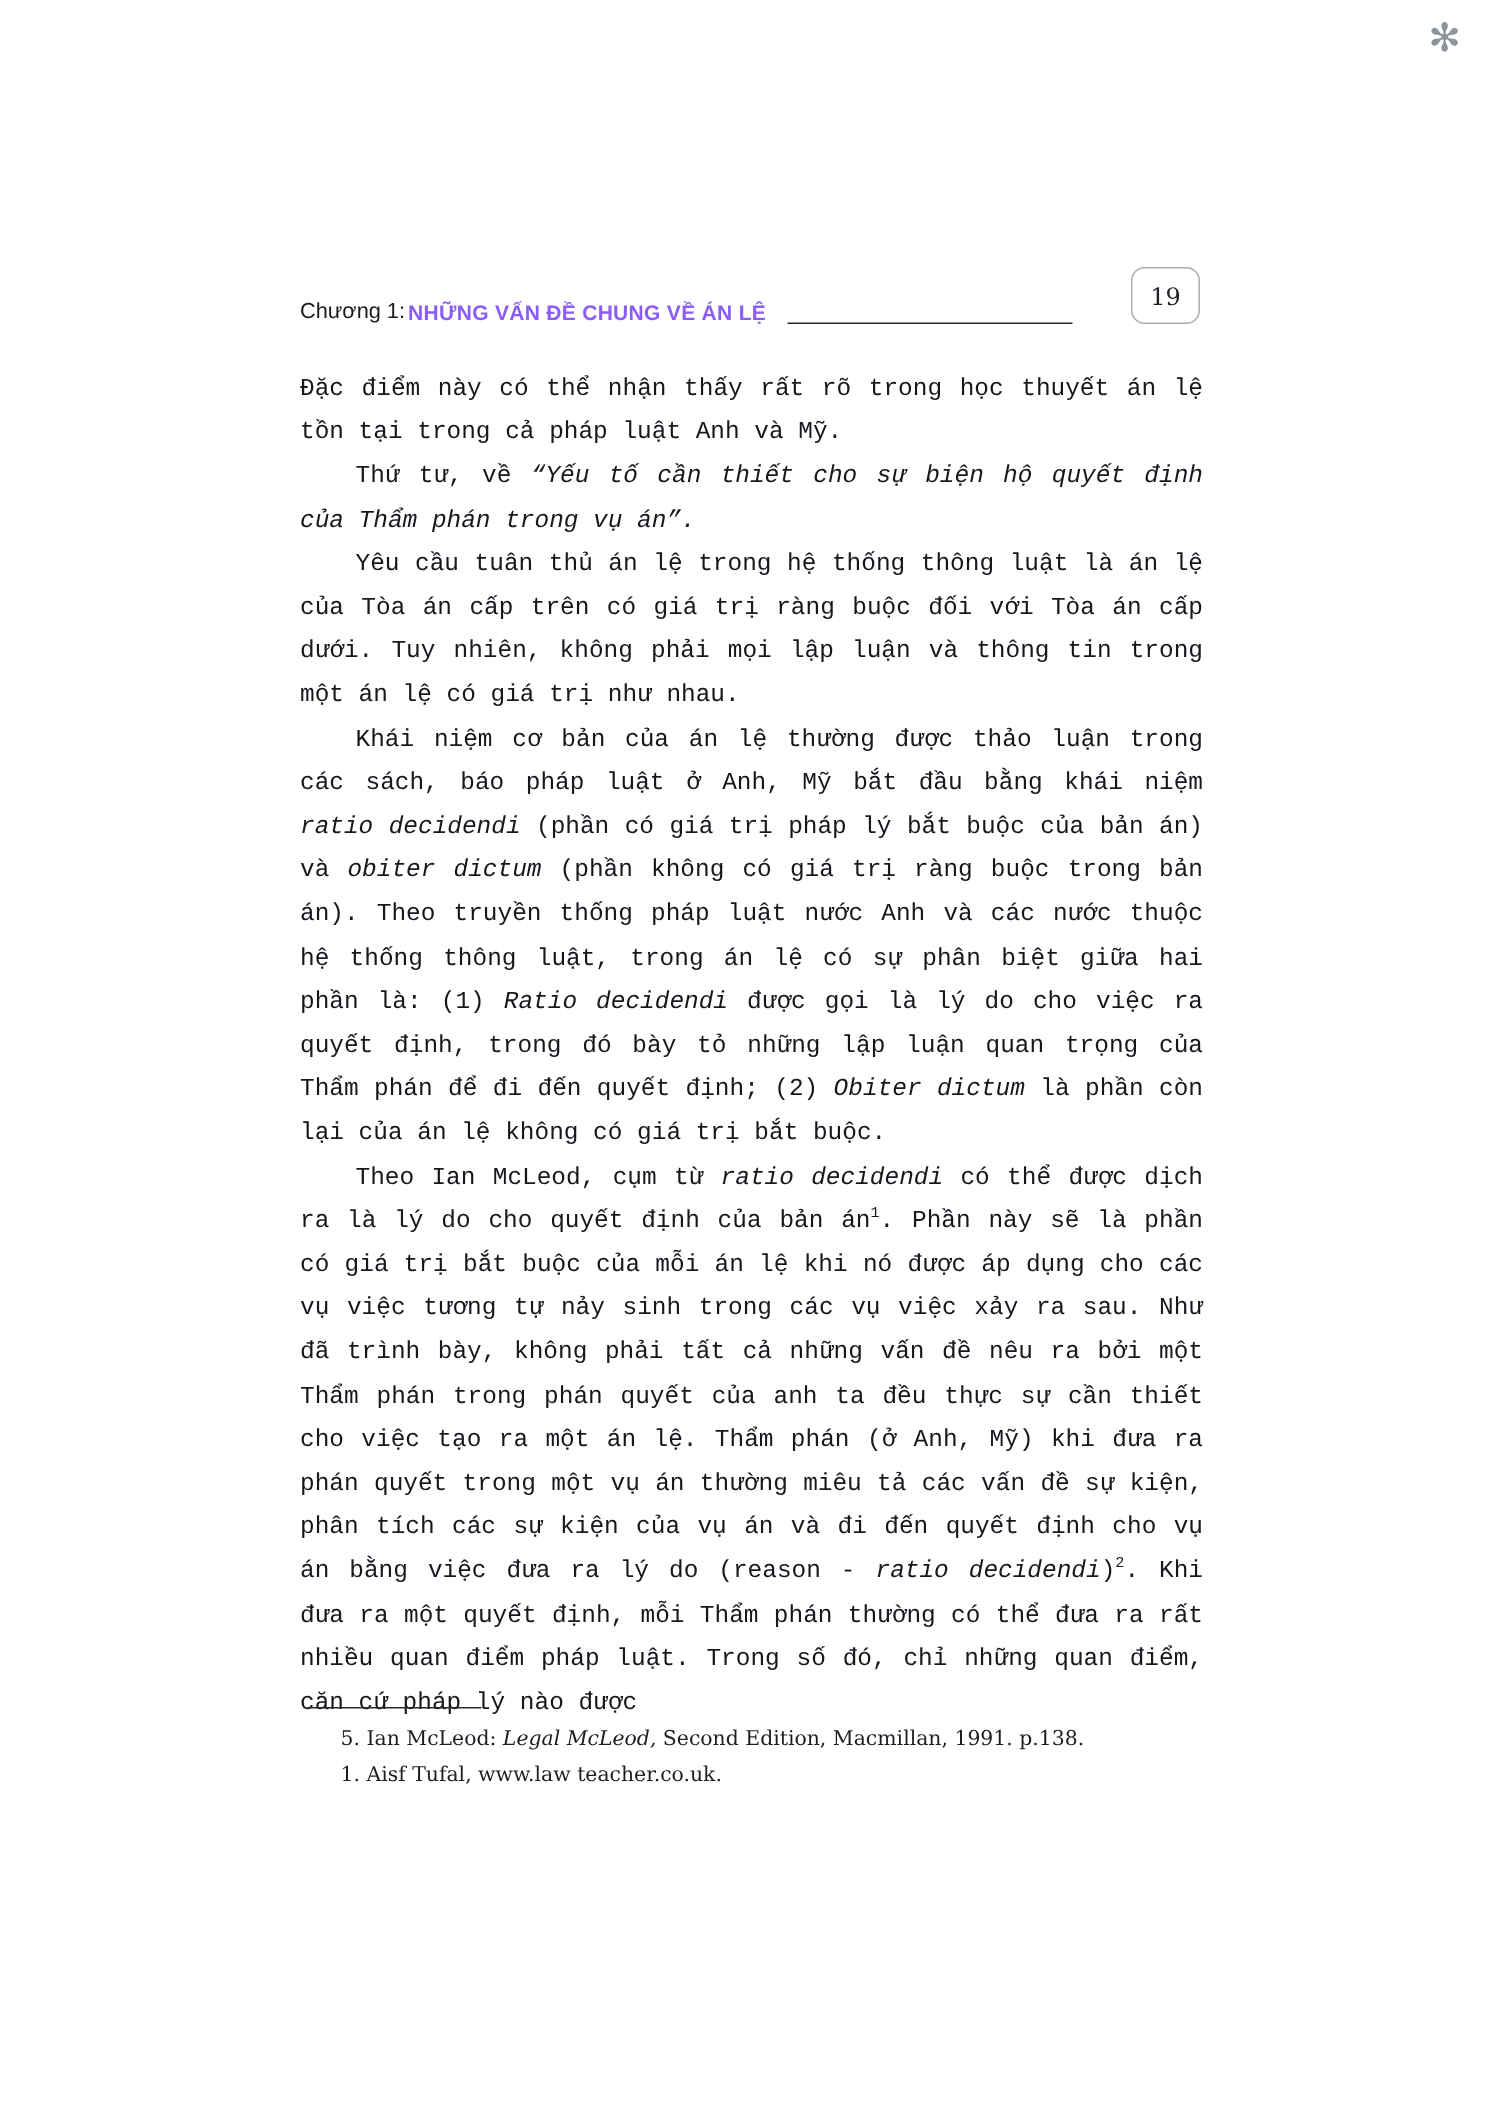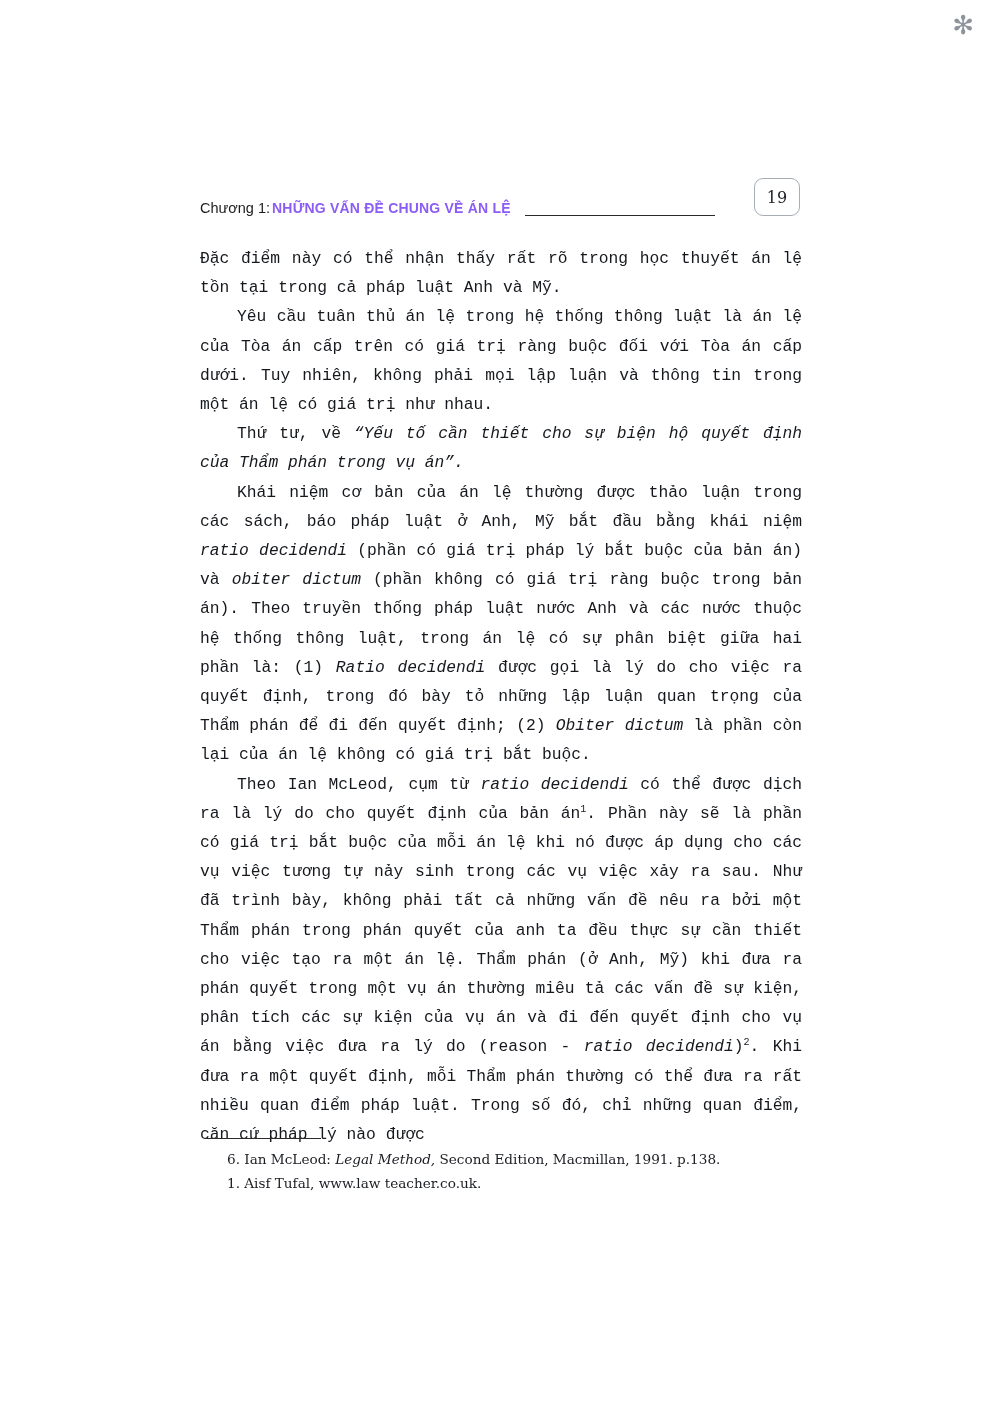--- a/index.html
+++ b/index.html
@@ -114,25 +114,25 @@
     <span class="chapter-prefix">Chương 1:</span>
     <span class="chapter-title">NHỮNG VẤN ĐỀ CHUNG VỀ ÁN LỆ</span>
     <span class="header-rule"></span>
     <span class="page-number-box">
       <span>19</span>
     </span>
   </header>
 
   <main class="body-text">
     <p class="para"><span>Đặc điểm này có thể nhận thấy rất rõ trong học thuyết án lệ tồn tại trong cả pháp luật Anh và Mỹ.</span></p>
+    <p class="para indent"><span>Thứ tư, về </span><span style="font-style: italic;">“Yếu tố cần thiết cho sự biện hộ quyết định của Thẩm phán trong vụ án”.</span></p>
     <p class="para indent"><span>Yêu cầu tuân thủ án lệ trong hệ thống thông luật là án lệ của Tòa án cấp trên có giá trị ràng buộc đối với Tòa án cấp dưới. Tuy nhiên, không phải mọi lập luận và thông tin trong một án lệ có giá trị như nhau.</span></p>
-    <p class="para indent"><span>Thứ tư, về </span><span style="font-style: italic;">“Yếu tố cần thiết cho sự biện hộ quyết định của Thẩm phán trong vụ án”.</span></p>
     <p class="para indent"><span>Khái niệm cơ bản của án lệ thường được thảo luận trong các sách, báo pháp luật ở Anh, Mỹ bắt đầu bằng khái niệm </span><span style="font-style: italic;">ratio decidendi</span><span> (phần có giá trị pháp lý bắt buộc của bản án) và </span><span style="font-style: italic;">obiter dictum</span><span> (phần không có giá trị ràng buộc trong bản án). Theo truyền thống pháp luật nước Anh và các nước thuộc hệ thống thông luật, trong án lệ có sự phân biệt giữa hai phần là: (1) </span><span style="font-style: italic;">Ratio decidendi</span><span> được gọi là lý do cho việc ra quyết định, trong đó bày tỏ những lập luận quan trọng của Thẩm phán để đi đến quyết định; (2) </span><span style="font-style: italic;">Obiter dictum</span><span> là phần còn lại của án lệ không có giá trị bắt buộc.</span></p>
     <p class="para indent"><span>Theo Ian McLeod, cụm từ </span><span style="font-style: italic;">ratio decidendi</span><span> có thể được dịch ra là lý do cho quyết định của bản án</span><sup>1</sup><span>. Phần này sẽ là phần có giá trị bắt buộc của mỗi án lệ khi nó được áp dụng cho các vụ việc tương tự nảy sinh trong các vụ việc xảy ra sau. Như đã trình bày, không phải tất cả những vấn đề nêu ra bởi một Thẩm phán trong phán quyết của anh ta đều thực sự cần thiết cho việc tạo ra một án lệ. Thẩm phán (ở Anh, Mỹ) khi đưa ra phán quyết trong một vụ án thường miêu tả các vấn đề sự kiện, phân tích các sự kiện của vụ án và đi đến quyết định cho vụ án bằng việc đưa ra lý do (reason - </span><span style="font-style: italic;">ratio decidendi</span><span>)</span><sup>2</sup><span>. Khi đưa ra một quyết định, mỗi Thẩm phán thường có thể đưa ra rất nhiều quan điểm pháp luật. Trong số đó, chỉ những quan điểm, căn cứ pháp lý nào được</span></p>
   </main>
 
   <div class="footnotes">
     <div class="fn-rule"></div>
-    <p class="footnote"><span>6. Ian McLeod: </span><span style="font-style: italic;">Legal Method,</span><span> Second Edition, Macmillan, 1991. p.138.</span></p>
+    <p class="footnote"><span>5. Ian McLeod: </span><span style="font-style: italic;">Legal McLeod,</span><span> Second Edition, Macmillan, 1991. p.138.</span></p>
     <p class="footnote"><span>1. Aisf Tufal, www.law teacher.co.uk.</span></p>
   </div>
 
 </div>
 
 </body></html>

